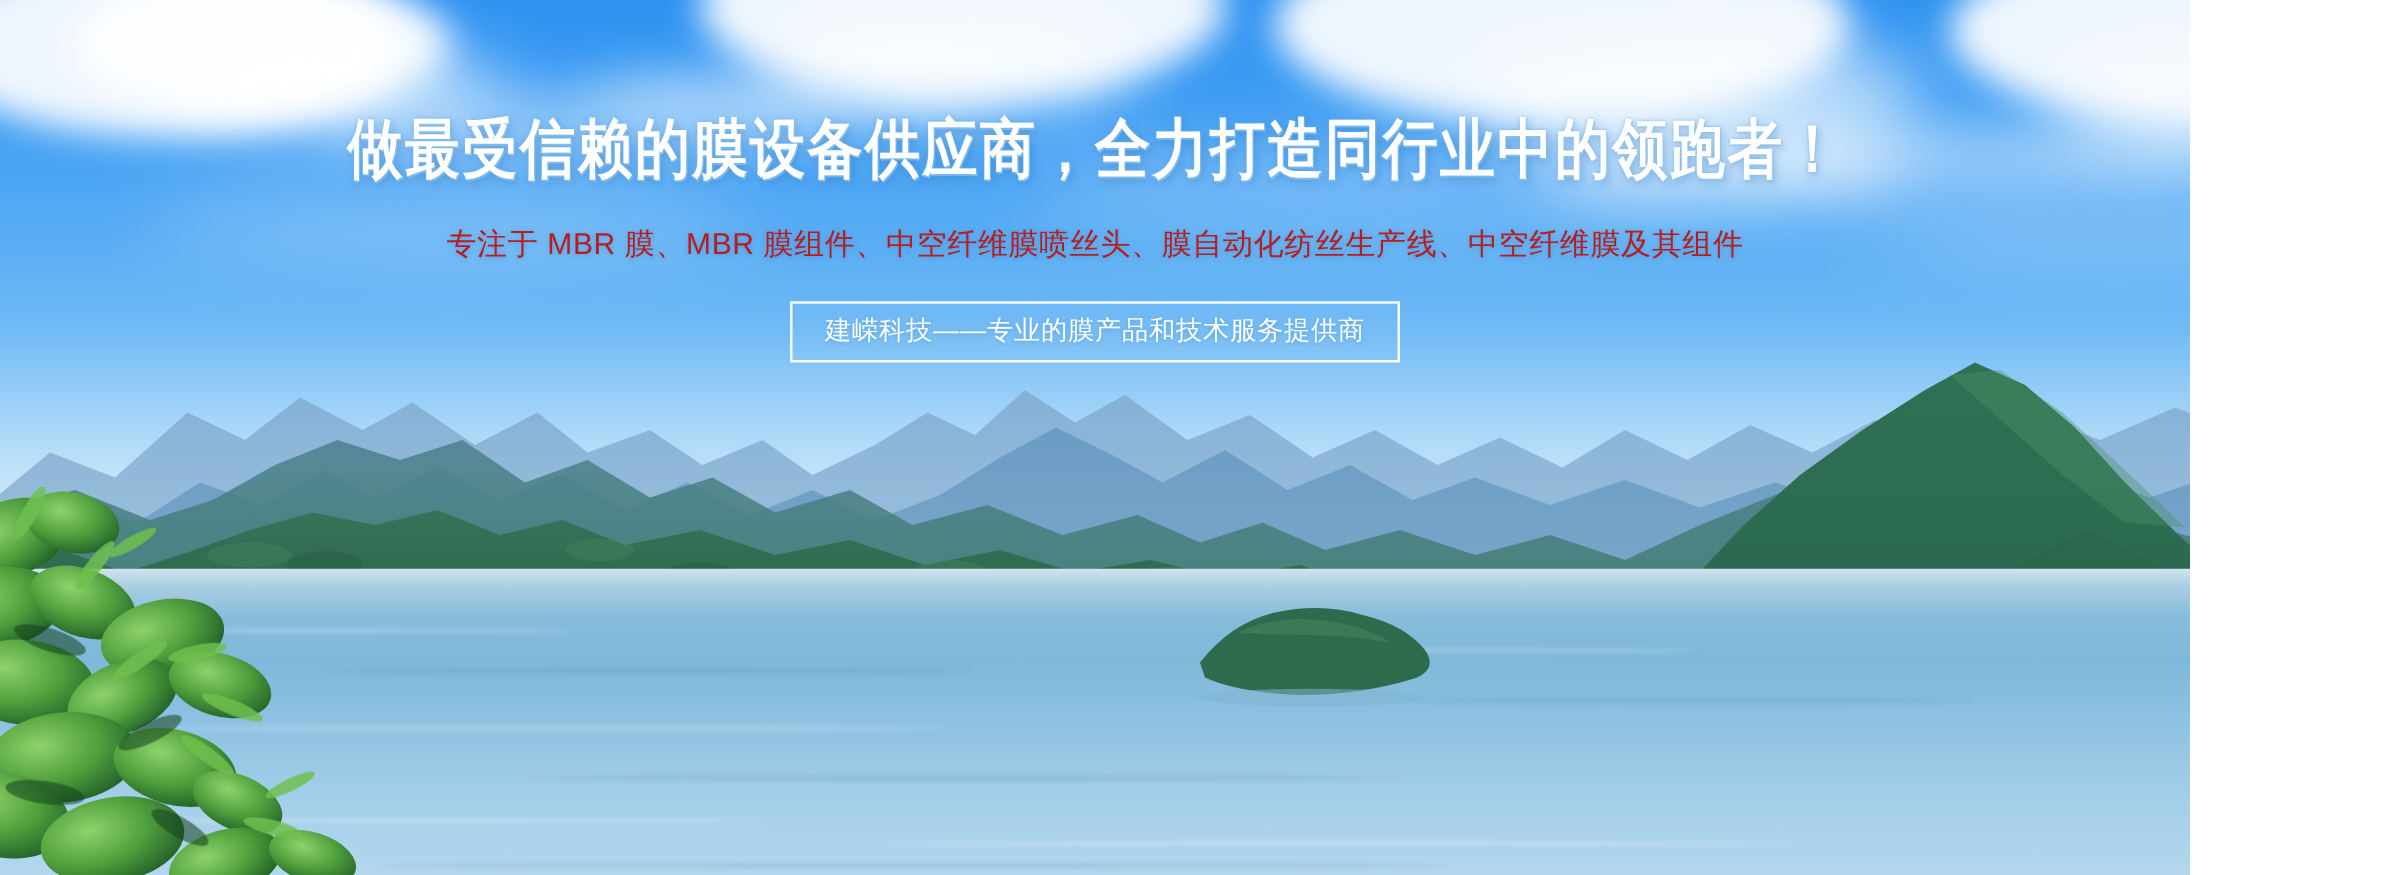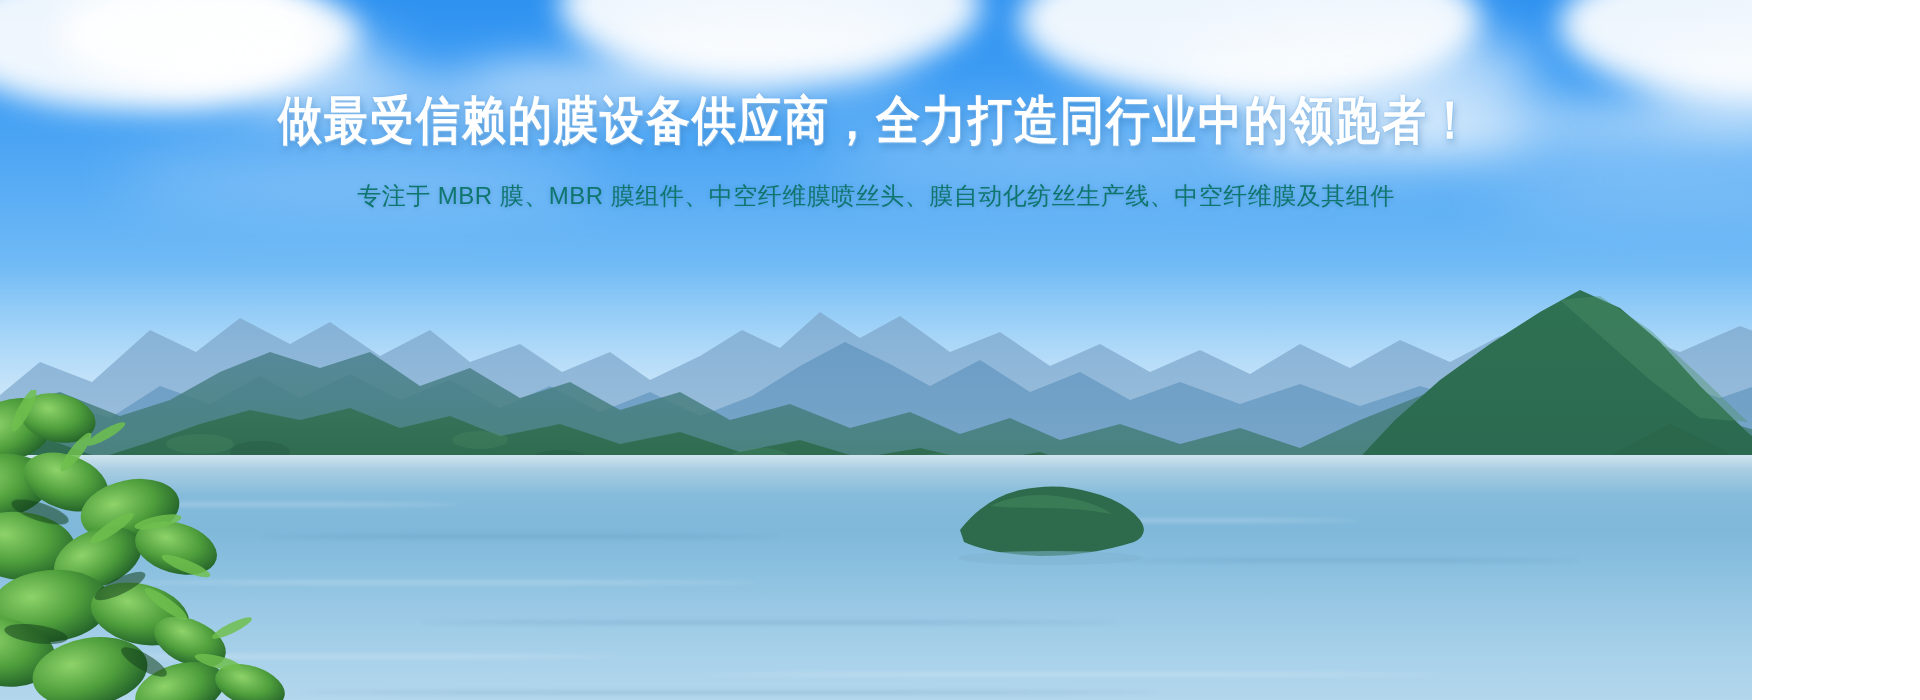--- a/index.html
+++ b/index.html
@@ -104,21 +104,21 @@
        1px 1px 0 rgba(150,200,240,.6),
        2px 3px 7px rgba(40,100,160,.35);
     transform: scaleY(1.18);
     transform-origin: top center;
     white-space: nowrap;
   }
   .subhead {
     margin: 42px 0 16px 0;
     font-size: 24px;
     font-weight: normal;
-    color: #0f766e;
+    color: #b91c1c;
     letter-spacing: .5px;
     line-height: 1.2;
     text-shadow: 0 1px 4px rgba(50,110,170,.35);
     white-space: nowrap;
   }
   .tagline-wrap {
     margin-top: 30px;
     display: flex;
     justify-content: center;
   }
@@ -366,15 +366,18 @@
         <ellipse cx="140" cy="196" rx="28" ry="8" transform="rotate(-26 140 196)"></ellipse>
         <ellipse cx="56" cy="244" rx="32" ry="9" transform="rotate(8 56 244)"></ellipse>
         <ellipse cx="164" cy="272" rx="26" ry="8" transform="rotate(30 164 272)"></ellipse>
       </g>
     </svg>
   </div>
 
   <div class="copy">
     <h1 class="headline">做最受信赖的膜设备供应商，全力打造同行业中的领跑者！</h1>
     <p class="subhead">专注于 MBR 膜、MBR 膜组件、中空纤维膜喷丝头、膜自动化纺丝生产线、中空纤维膜及其组件</p>
+    <div class="tagline-wrap">
+      <span class="tagline">建嵘科技——专业的膜产品和技术服务提供商</span>
+    </div>
   </div>
 
 </div>
 
 </body></html>

